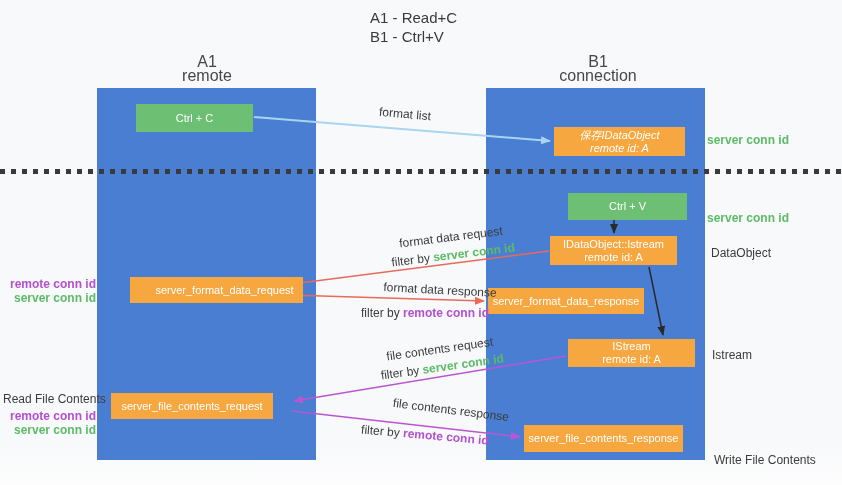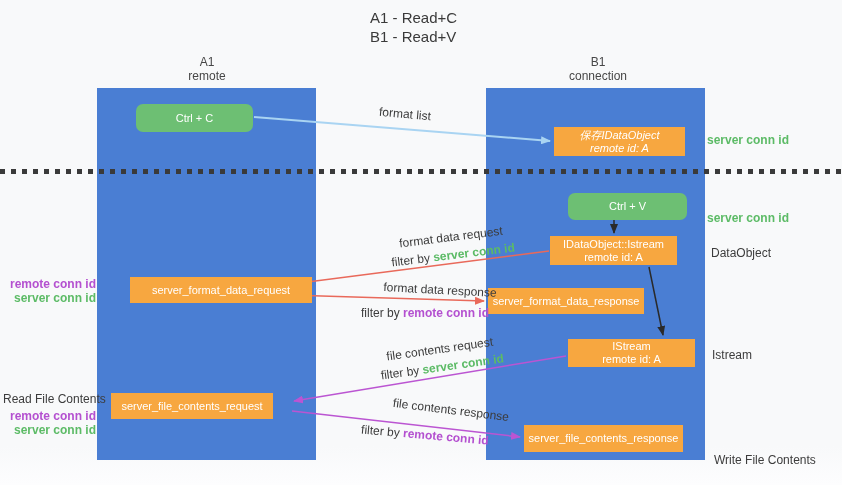--- a/index.html
+++ b/index.html
@@ -12,38 +12,38 @@
   .divider {
     position:absolute; left:0; top:169px; width:842px; height:5px; z-index:2;
     background:repeating-linear-gradient(90deg,#3a3a3a 0 5px, transparent 5px 11px);
   }
   .arrows { position:absolute; left:0; top:0; z-index:3; pointer-events:none; }
   .box {
     position:absolute; z-index:4; color:#ffffff; display:flex; flex-direction:column;
     align-items:center; justify-content:center; text-align:center;
     font-size:11px; line-height:13px; white-space:nowrap;
   }
-  .box.green  { background:#6dbf73;border-radius:7px; }
+  .box.green  { background:#6dbf73; }
   .box.orange { background:#f7a740; }
   .title { position:absolute; left:370px; top:8px; font-size:15px; line-height:19px; color:#3a3a3a; z-index:5; }
-  .col-header { position:absolute; top:55px; width:120px; text-align:center; font-size:12px; line-height:14px; color:#474747; z-index:5; }
+  .col-header { position:absolute; top:55px; width:120px; text-align:center; font-size:16px; line-height:14px; color:#474747; z-index:5; }
   .lbl { position:absolute; z-index:5; font-size:12px; line-height:18px; color:#3c3c3c; text-align:center; white-space:nowrap; }
   .ann { position:absolute; z-index:5; font-size:12px; line-height:14px; color:#3c3c3c; white-space:nowrap; }
   .tg { color:#5cbb66; font-weight:bold; }
   .tp { color:#b450d0; font-weight:bold; }
   .right96 { left:0; width:96px; text-align:right; }
 </style>
 </head>
 <body>
 
 <div class="canvas">
 
   <div class="title">
     <div>A1 - Read+C</div>
-    <div>B1 - Read+V</div>
+    <div>B1 - Ctrl+V</div>
   </div>
 
   <div class="col-header" style="left:147px;">
     <div>A1</div>
     <div>remote</div>
   </div>
   <div class="col-header" style="left:538px;">
     <div>B1</div>
     <div>connection</div>
   </div>
@@ -84,21 +84,21 @@
     <div>保存IDataObject</div>
     <div>remote id: A</div>
   </div>
   <div class="box green" style="left:553px; top:193px; width:119px; height:27px;margin-left:15px;">
     <div>Ctrl + V</div>
   </div>
   <div class="box orange" style="left:550px; top:236px; width:127px; height:29px;">
     <div>IDataObject::Istream</div>
     <div>remote id: A</div>
   </div>
-  <div class="box orange" style="left:130px; top:277px; width:182px; height:26px;">
+  <div class="box orange" style="left:130px; top:277px; width:157px; height:26px;padding-left:16px;">
     <div>server_format_data_request</div>
   </div>
   <div class="box orange" style="left:488px; top:288px; width:156px; height:26px;">
     <div>server_format_data_response</div>
   </div>
   <div class="box orange" style="left:568px; top:339px; width:127px; height:28px;">
     <div>IStream</div>
     <div>remote id: A</div>
   </div>
   <div class="box orange" style="left:111px; top:393px; width:162px; height:26px;">

